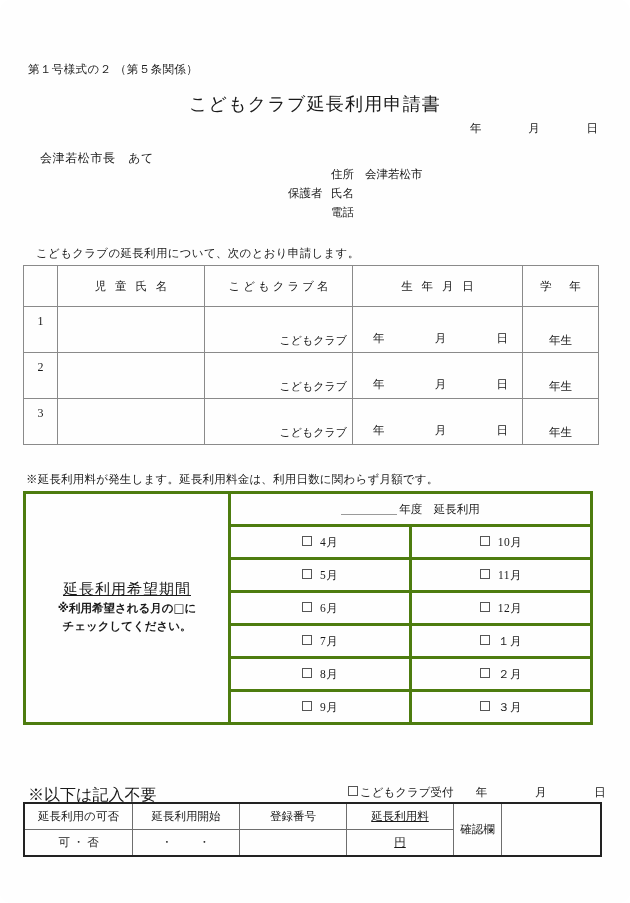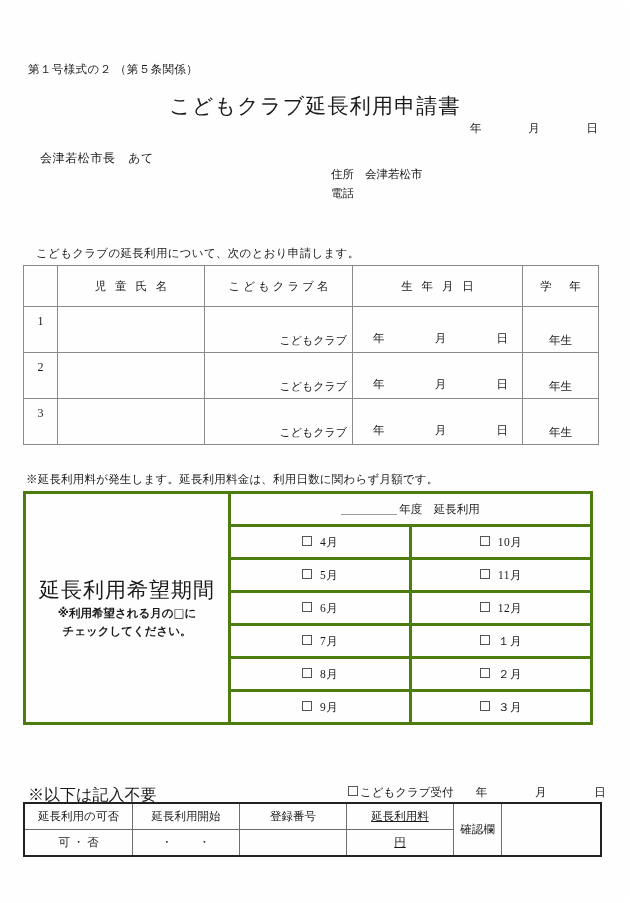--- a/index.html
+++ b/index.html
@@ -26,21 +26,21 @@
   
   #form-number {
     left: 28px; top: 62px;
     font-size: 11.5px;
     letter-spacing: 0.4px;
     white-space: nowrap;
   }
   #doc-title {
     left: 0; right: 0; top: 92px;
     text-align: center;
-    font-size: 21px;
+    font-size: 18px;
     font-weight: normal;
     letter-spacing: 1.2px;
   }
   #date-line {
     left: 470px; top: 121px;
     width: 128px;
     display: flex;
     justify-content: space-between;
     font-size: 11.5px;
   }
@@ -145,23 +145,24 @@
     vertical-align: middle;
   }
   #year-head .year-underline {
     display: inline-block;
     width: 56px;
     border-bottom: 1px solid #9a9a9a;
     vertical-align: -2px;
     margin-right: 2px;
   }
   .period-title {
-    font-size: 21px;
+    font-size: 15px;
     letter-spacing: 1px;
     margin-bottom: 1px;
+    text-decoration: underline;
   }
   .period-sub {
     font-size: 11.5px;
     font-weight: bold;
     line-height: 1.55;
     font-family: "DejaVu Sans", "Liberation Sans", sans-serif;
   }
   .chk {
     display: inline-block;
     width: 8px; height: 8px;
@@ -237,20 +238,24 @@
 
   <div class="abs" id="addressee">会津若松市長　あて</div>
 
   <div class="abs guardian-block">
     <div class="guardian-row">
       <span class="gr-pre"></span>
       <span class="gr-label">住所</span>
       <span>会津若松市</span>
     </div>
     <div class="guardian-row">
+      <span class="gr-pre">保護者</span>
+      <span class="gr-label">氏名</span>
+    </div>
+    <div class="guardian-row">
       <span class="gr-pre"></span>
       <span class="gr-label">電話</span>
     </div>
   </div>
 
   <div class="abs" id="lead-sentence">こどもクラブの延長利用について、次のとおり申請します。</div>
 
   <table class="abs" id="child-table">
     <thead>
       <tr>

